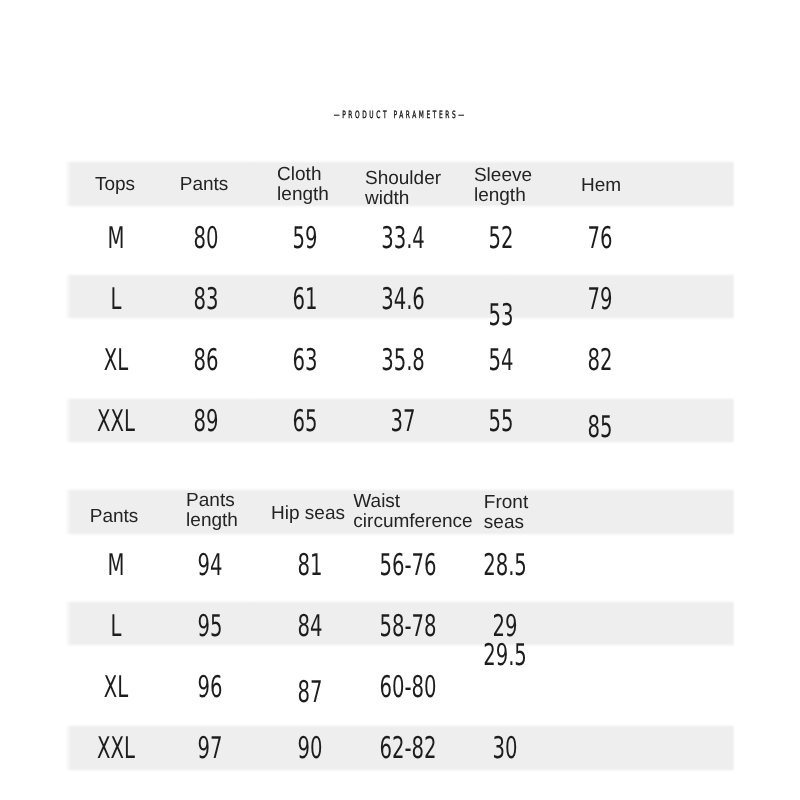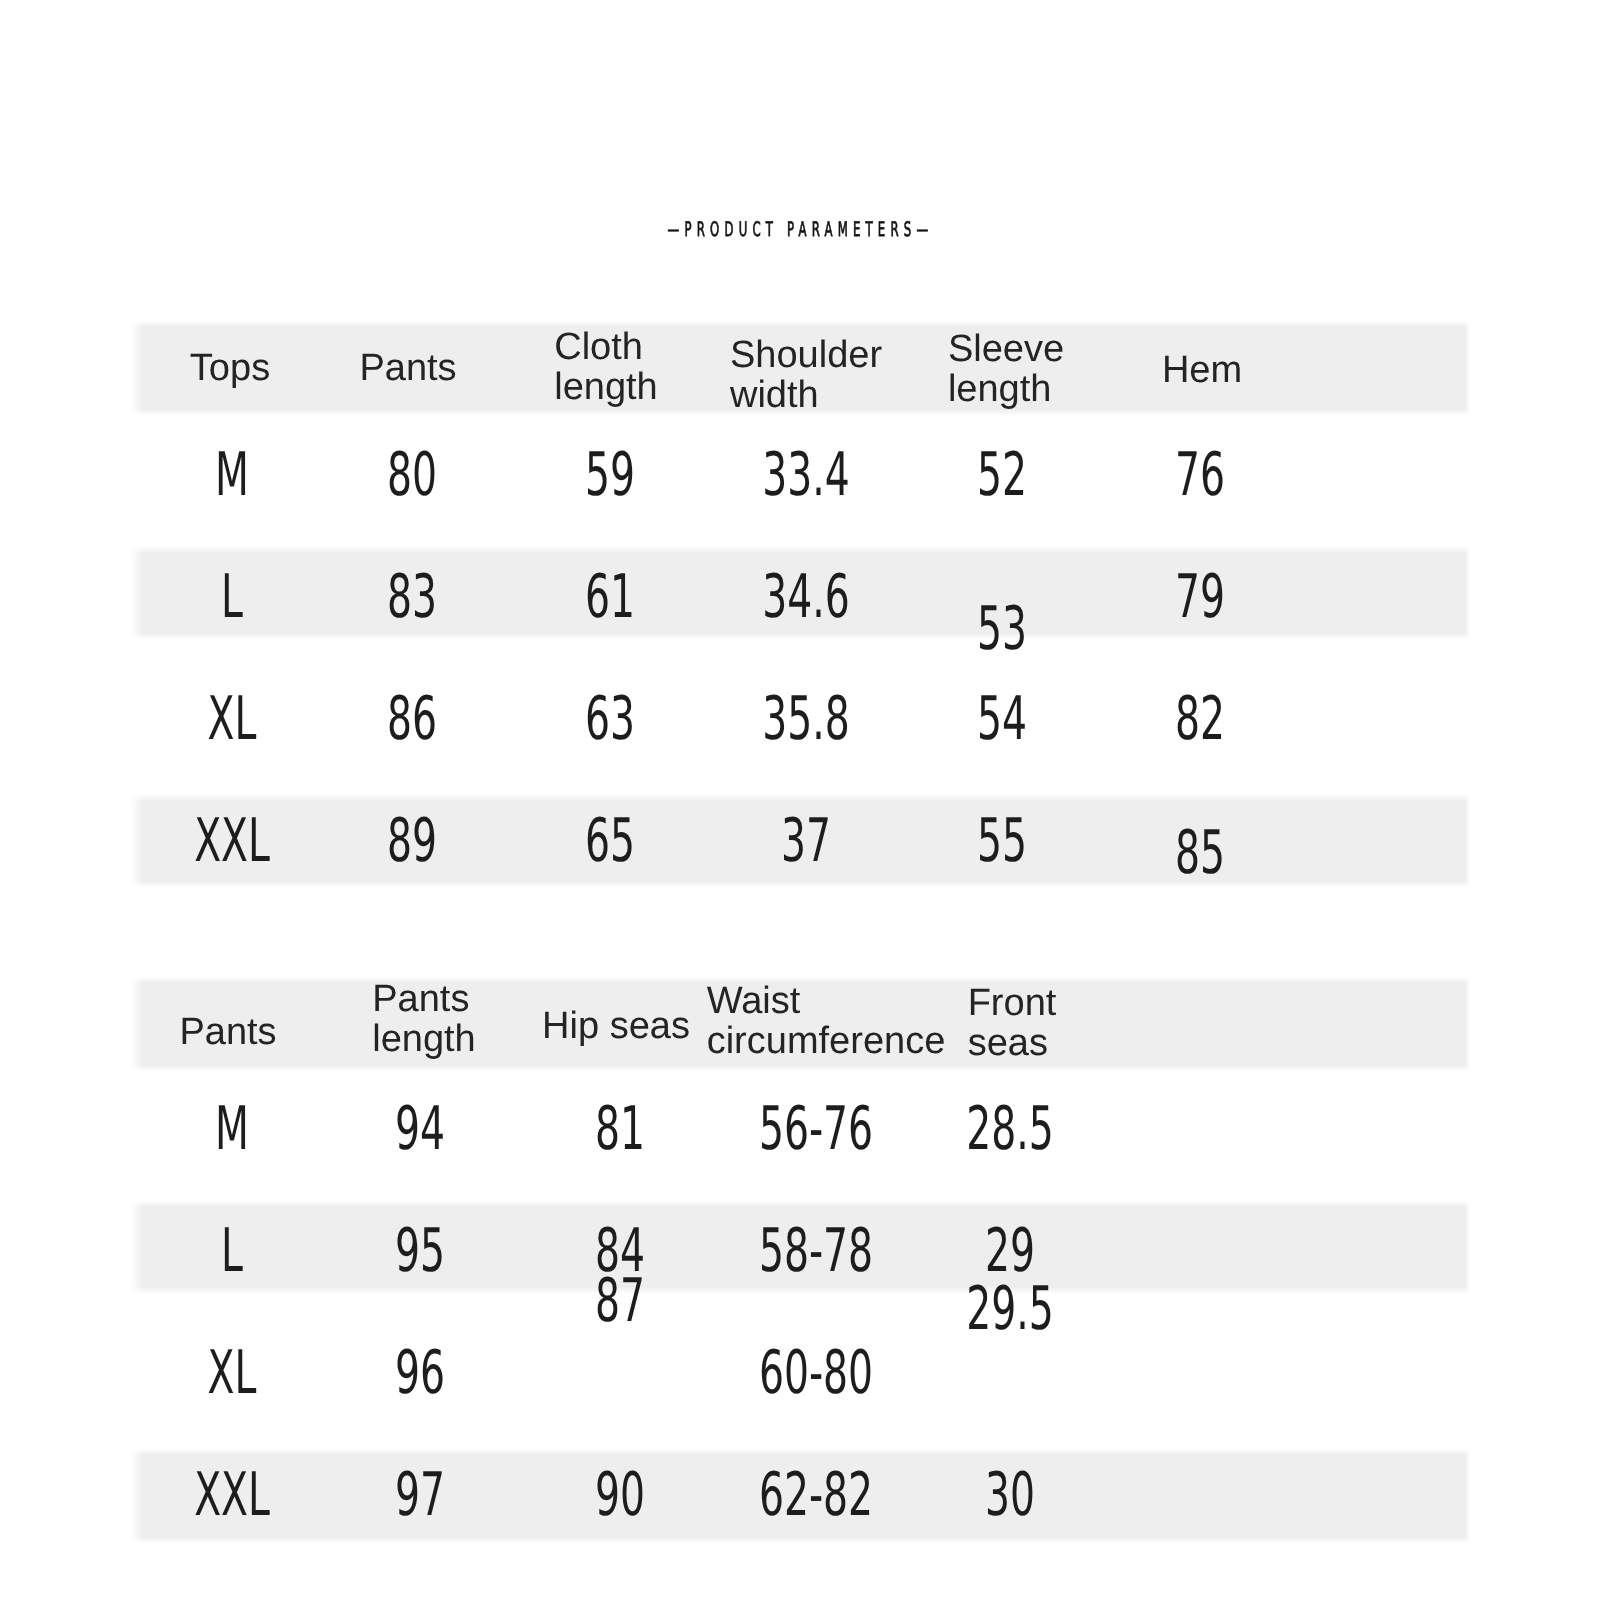--- a/index.html
+++ b/index.html
@@ -79,21 +79,21 @@
         <div class="cell data-cell" style="left:408px;top:564.8px"><span>56-76</span></div>
         <div class="cell data-cell" style="left:505px;top:564.8px"><span>28.5</span></div>
         <div class="band" style="left:65.3px;width:670px;top:600.25px;height:47.2px"></div>
         <div class="cell data-cell" style="left:115.5px;top:625.8px"><span>L</span></div>
         <div class="cell data-cell" style="left:210px;top:625.8px"><span>95</span></div>
         <div class="cell data-cell" style="left:310px;top:625.8px"><span>84</span></div>
         <div class="cell data-cell" style="left:408px;top:625.8px"><span>58-78</span></div>
         <div class="cell data-cell" style="left:505px;top:625.8px"><span>29</span></div>
         <div class="cell data-cell" style="left:115.5px;top:686.8px"><span>XL</span></div>
         <div class="cell data-cell" style="left:210px;top:686.8px"><span>96</span></div>
-        <div class="cell data-cell" style="left:310px;top:651px"><span>87</span></div>
+        <div class="cell data-cell" style="left:310px;top:692px"><span>87</span></div>
         <div class="cell data-cell" style="left:408px;top:686.8px"><span>60-80</span></div>
         <div class="cell data-cell" style="left:505px;top:655px"><span>29.5</span></div>
         <div class="band" style="left:65.3px;width:670px;top:723.75px;height:47.8px"></div>
         <div class="cell data-cell" style="left:115.5px;top:747.8px"><span>XXL</span></div>
         <div class="cell data-cell" style="left:210px;top:747.8px"><span>97</span></div>
         <div class="cell data-cell" style="left:310px;top:747.8px"><span>90</span></div>
         <div class="cell data-cell" style="left:408px;top:747.8px"><span>62-82</span></div>
         <div class="cell data-cell" style="left:505px;top:747.8px"><span>30</span></div>
       </div>
     </div>

